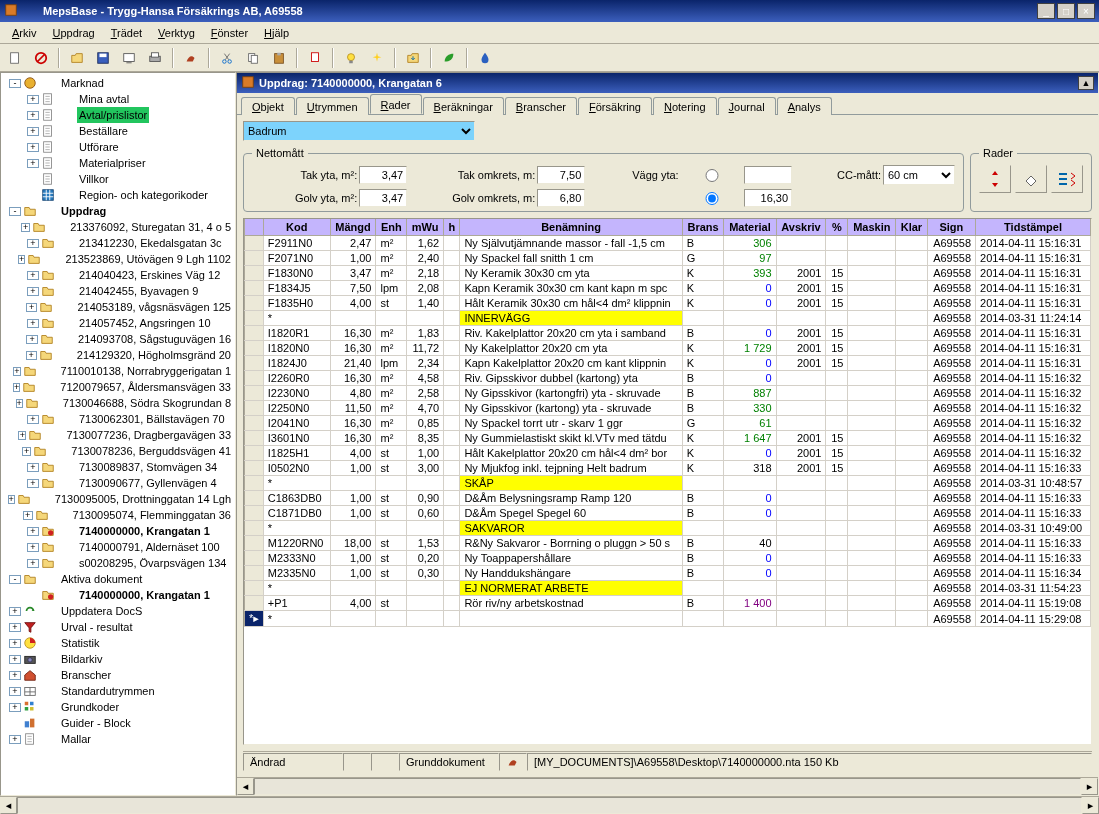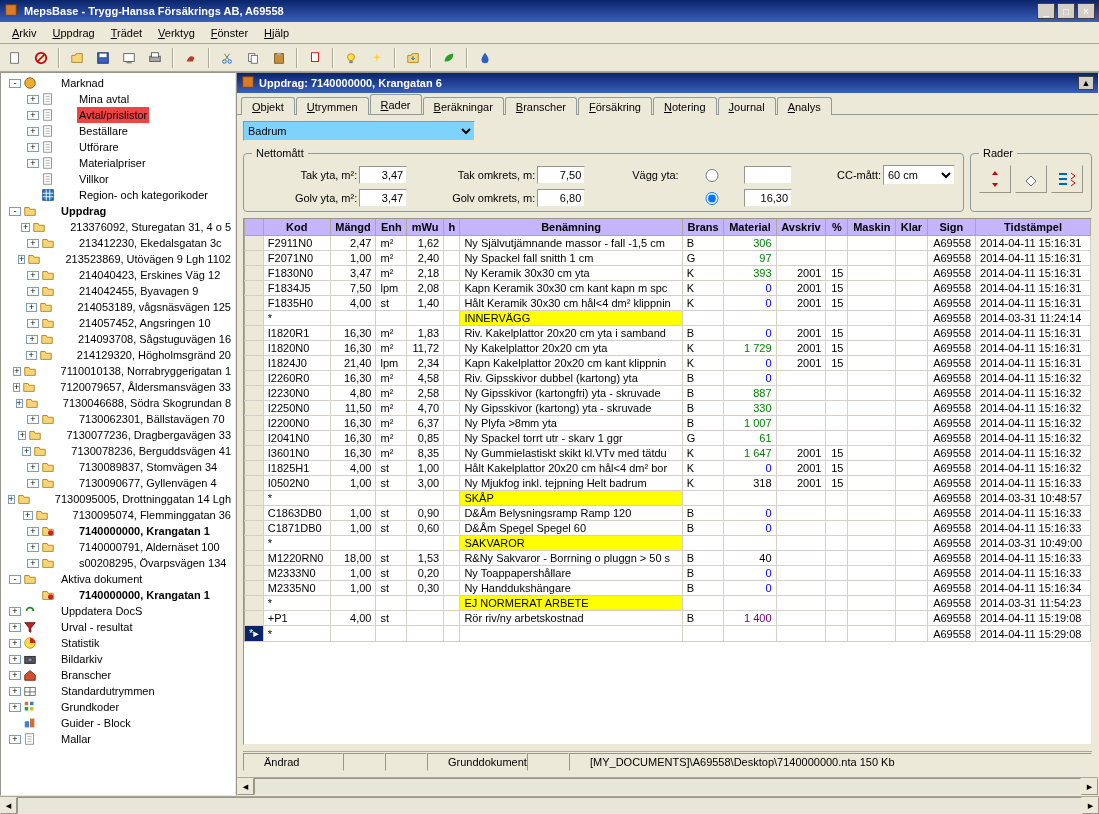--- a/index.html
+++ b/index.html
@@ -1,31 +1,31 @@
 <!DOCTYPE html>
 <html><head>
 <meta charset="utf-8">
 <style>
 * { box-sizing: border-box; margin: 0; padding: 0; font-family: Tahoma, Arial, sans-serif; font-size: 11px; }
 body { background: #ece9d8; overflow: hidden; }
 .titlebar { background: linear-gradient(#0a246a, #3c5fbd); color: #fff; height: 22px; display: flex; align-items: center; padding: 0 4px; }
 .titlebar .icon { width: 16px; height: 16px; margin-right: 4px; }
-.titlebar .title { flex: 1; font-weight: bold; }
+.titlebar .title { flex: 1; font-weight: bold; margin-left: 19px; }
 .titlebar .win-btns { display: flex; gap: 2px; }
 .titlebar .win-btn { width: 18px; height: 16px; background: #d4d0c8; border: 1px solid #404040; display: flex; align-items: center; justify-content: center; font-family: Arial; font-size: 10px; cursor: pointer; }
 .menubar { background: #ece9d8; height: 22px; display: flex; align-items: center; padding: 0 4px; border-bottom: 1px solid #aca899; }
 .menubar .menu-item { padding: 3px 8px; cursor: pointer; }
 .menubar .menu-item u { text-decoration: underline; }
 .toolbar { background: #ece9d8; height: 28px; display: flex; align-items: center; padding: 2px 4px; gap: 4px; border-bottom: 1px solid #aca899; }
 .toolbar-btn { width: 22px; height: 22px; display: flex; align-items: center; justify-content: center; cursor: pointer; border: 1px solid transparent; }
 .toolbar-sep { width: 2px; height: 20px; border-left: 1px solid #aca899; border-right: 1px solid #fff; margin: 0 2px; }
 .main-split { display: flex; height: calc(100vh - 72px - 18px); }
 .tree-panel { width: 236px; background: #fff; border: 1px inset #ece9d8; overflow-y: auto; overflow-x: hidden; padding: 2px; }
 .tree-node { display: flex; align-items: center; padding: 0 0 0 2px; white-space: nowrap; cursor: pointer; line-height: 16px; }
-.tree-node.selected .tree-label { background: #ef4444; }
+.tree-node.selected .tree-label { background: #22c55e; }
 .tree-toggle { width: 12px; height: 9px; display: flex; align-items: center; justify-content: center; border: 1px solid #7b9ebd; margin-right: 2px; font-size: 9px; line-height: 7px; color: #000; background: #fff; cursor: pointer; }
 .tree-toggle.blank { border: none; background: none; }
 .tree-icon { width: 14px; height: 14px; margin-right: 2px; display: inline-flex; align-items: center; justify-content: center; }
 .tree-label { padding: 0 2px; margin-left: 20px; }
 .tree-label.bold { font-weight: bold; }
 .indent { display: inline-block; }
 .right-panel { flex: 1; display: flex; flex-direction: column; border: 1px inset #ece9d8; overflow: hidden; }
 .sub-titlebar { background: linear-gradient(#0a246a, #3c5fbd); color: #fff; height: 20px; display: flex; align-items: center; padding: 0 4px; font-weight: bold; }
 .sub-titlebar .icon { margin-right: 4px; }
 .sub-titlebar .spacer { flex: 1; }
@@ -46,21 +46,21 @@
 .rader-btn { width: 32px; height: 28px; border: 1px outset #ece9d8; background: #ece9d8; display: flex; align-items: center; justify-content: center; cursor: pointer; }
 .grid-wrapper { flex: 1; overflow: auto; border: 1px inset #ece9d8; background: #fff; }
 table.data-grid { border-collapse: collapse; width: 100%; }
 table.data-grid th { background: #c4b5fd; border: 1px solid #aca899; border-top: none; padding: 2px 4px; font-weight: bold; text-align: center; white-space: nowrap; position: sticky; top: 0; font-size: 11px; }
 table.data-grid td { border-right: 1px solid #d4d0c8; border-bottom: 1px solid #d4d0c8; padding: 1px 4px; white-space: nowrap; font-size: 11px; }
 table.data-grid td.num { text-align: right; }
 table.data-grid td.hl { background: #ffff00; }
 table.data-grid tr.lastrow td:first-child { background: #0a246a; color: #fff; }
 .row-selector { width: 12px; background: #ece9d8; border: 1px solid #aca899; }
 .statusbar { height: 20px; background: #ece9d8; border-top: 1px solid #aca899; display: flex; align-items: center; padding: 0; font-size: 11px; }
-.statusbar .cell { border: 1px inset #ece9d8; height: 18px; padding: 1px 20px; display: flex; align-items: center; }
+.statusbar .cell { border: 1px inset #ece9d8; height: 18px; padding: 1px 6px; display: flex; align-items: center; }
 .bottom-scroll { height: 18px; background: #ece9d8; border-top: 1px solid #aca899; display: flex; }
 .bottom-scroll .track { flex: 1; background: #e8e5d9; border: 1px inset #ece9d8; position: relative; }
 .bottom-scroll .arrow { width: 17px; background: #ece9d8; border: 1px outset #ece9d8; display: flex; align-items: center; justify-content: center; cursor: pointer; }
 .green { color: #008000; }
 .purple { color: #800080; }
 .blue { color: #0000ff; }
 svg.ico { width: 14px; height: 14px; }
 </style>
 </head>
 <body>
@@ -934,37 +934,20 @@
                 <td class="num green">330</td>
                 <td class="num"></td>
                 <td class="num"></td>
                 <td></td>
                 <td></td>
                 <td class="num">A69558</td>
                 <td>2014-04-11 15:16:32</td>
               </tr>
               <tr>
                 <td class="row-selector"></td>
-                <td>I2200N0</td>
-                <td class="num">16,30</td>
-                <td>m²</td>
-                <td class="num">6,37</td>
-                <td class="num"></td>
-                <td>Ny  Plyfa &gt;8mm yta</td>
-                <td>B</td>
-                <td class="num green">1 007</td>
-                <td class="num"></td>
-                <td class="num"></td>
-                <td></td>
-                <td></td>
-                <td class="num">A69558</td>
-                <td>2014-04-11 15:16:32</td>
-              </tr>
-              <tr>
-                <td class="row-selector"></td>
                 <td>I2041N0</td>
                 <td class="num">16,30</td>
                 <td>m²</td>
                 <td class="num">0,85</td>
                 <td class="num"></td>
                 <td>Ny  Spackel torrt utr - skarv 1 ggr</td>
                 <td>G</td>
                 <td class="num green">61</td>
                 <td class="num"></td>
                 <td class="num"></td>

